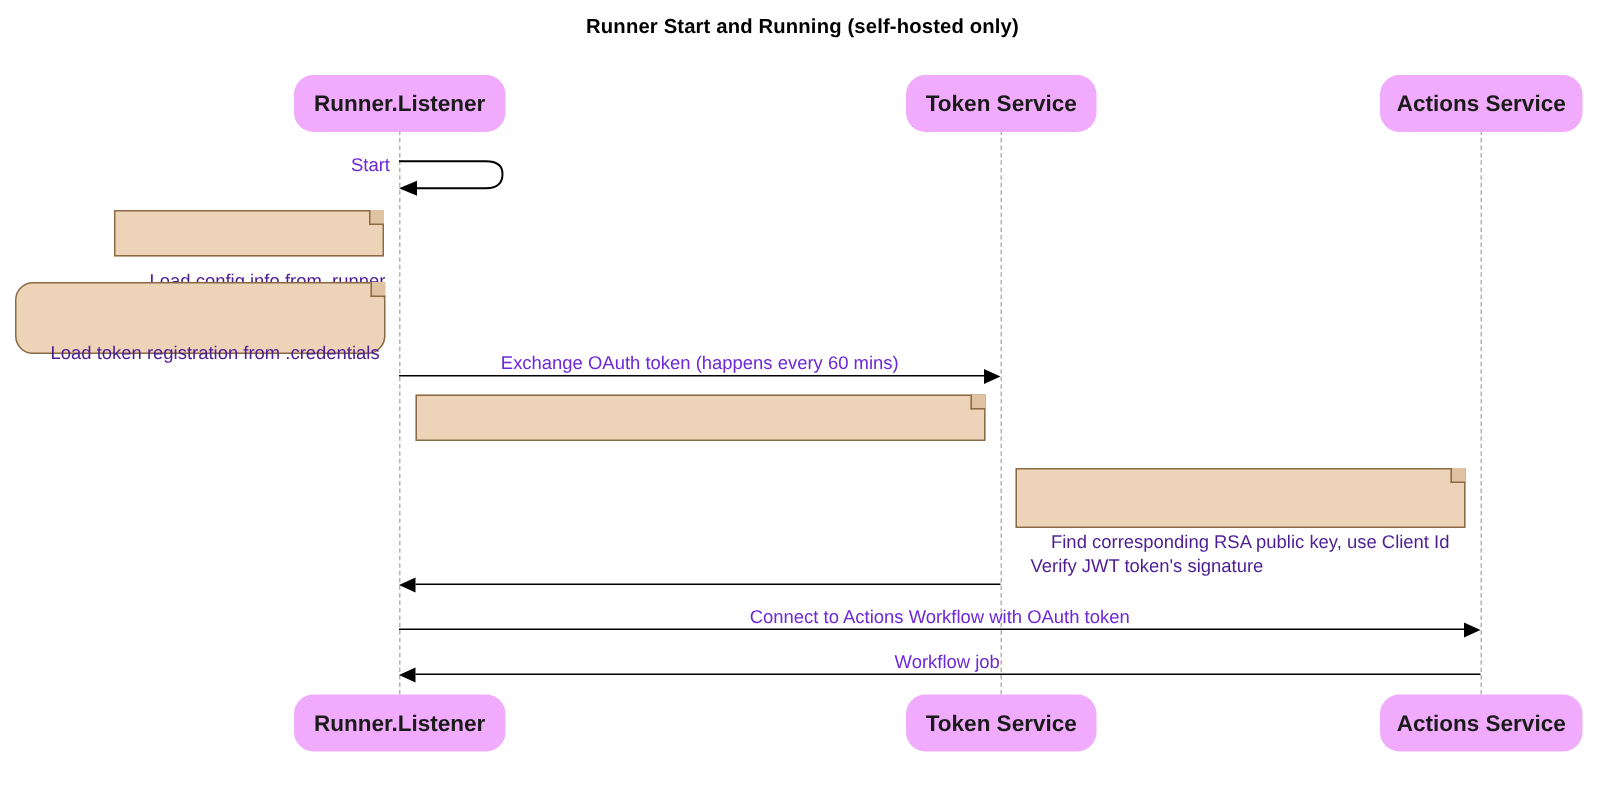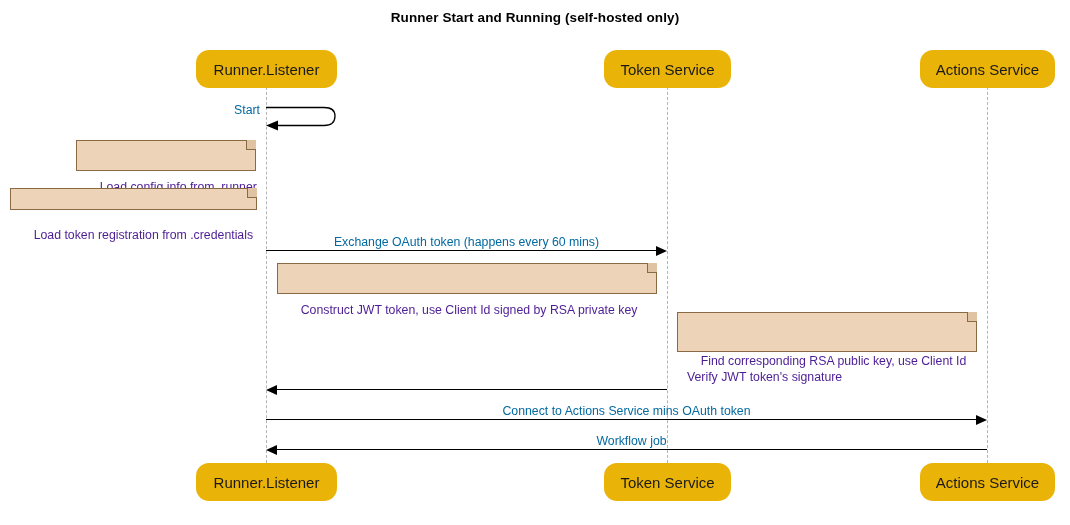--- a/index.html
+++ b/index.html
@@ -26,28 +26,29 @@
     left: 0;
     top: 10px;
     width: 1070px;
     text-align: center;
     font-size: 13.5px;
     font-weight: bold;
     letter-spacing: 0.1px;
   }
   .participant {
     position: absolute;
-    background: #eab308;
+    background: #f0abfc;
     border-radius: 13px;
     display: flex;
     align-items: center;
     justify-content: center;
     font-size: 15px;
     color: #1a1a1a;
     white-space: nowrap;
+    font-weight: bold;
   }
   .lifeline {
     position: absolute;
     width: 0;
     border-left: 1px dashed #b4b4b4;
   }
   .note {
     position: absolute;
     background: #edd3b8;
     border: 1px solid #8a6a45;
@@ -83,21 +84,21 @@
   }
   .arrow-head.right {
     border-left: 11px solid #000000;
   }
   .arrow-head.left {
     border-right: 11px solid #000000;
   }
   .msg-label {
     position: absolute;
     font-size: 12.3px;
-    color: #0369a1;
+    color: #6d28d9;
     white-space: nowrap;
   }
   .msg-label.center {
     text-align: center;
   }
   .msg-label.righttext {
     text-align: right;
   }
   .self-loop {
     position: absolute;
@@ -143,44 +144,43 @@
       <path d="M 2 7.5 L 60 7.5 Q 71 7.5 71 16 Q 71 25.5 60 25.5 L 14 25.5" fill="none" stroke="#000000" stroke-width="1.3"></path>
       <polygon points="14,20.5 2,25.5 14,30.5" fill="#000000"></polygon>
     </svg>
   </div>
 
   <div class="note" style="left:76px; top:140px; width:180px; height:31px;">
     <span class="fold"></span>
     <span>Load config info from .runner</span>
   </div>
 
-  <div class="note" style="left:10px; top:188px; width:247px; height:22px;">
+  <div class="note" style="left:10px; top:188px; width:247px; height:48px;border-radius:12px;">
     <span class="fold"></span>
     <span>Load token registration from .credentials</span>
   </div>
 
   <div class="msg-label center" style="left:266px; top:235px; width:401px;">Exchange OAuth token (happens every 60 mins)</div>
   <div class="msg-line" style="left:266px; top:250px; width:391px;"></div>
   <div class="arrow-head right" style="left:656px; top:245.5px;"></div>
 
   <div class="note" style="left:277px; top:263px; width:380px; height:31px;">
     <span class="fold"></span>
-    <span>Construct JWT token, use Client Id signed by RSA private key</span>
   </div>
 
   <div class="note" style="left:677px; top:312px; width:300px; height:40px; padding-top:8px;">
     <span class="fold"></span>
     <span>Find corresponding RSA public key, use Client Id
 Verify JWT token's signature</span>
   </div>
 
   <div class="msg-line" style="left:277px; top:389px; width:390px;"></div>
   <div class="arrow-head left" style="left:266px; top:384.5px;"></div>
 
-  <div class="msg-label center" style="left:266px; top:404px; width:721px;">Connect to Actions Service mins OAuth token</div>
+  <div class="msg-label center" style="left:266px; top:404px; width:721px;">Connect to Actions Workflow with OAuth token</div>
   <div class="msg-line" style="left:266px; top:419px; width:711px;"></div>
   <div class="arrow-head right" style="left:976px; top:414.5px;"></div>
 
   <div class="msg-label center" style="left:276px; top:434px; width:711px;">Workflow job</div>
   <div class="msg-line" style="left:277px; top:449px; width:710px;"></div>
   <div class="arrow-head left" style="left:266px; top:444.5px;"></div>
 
 </div>
 
 </body></html>

